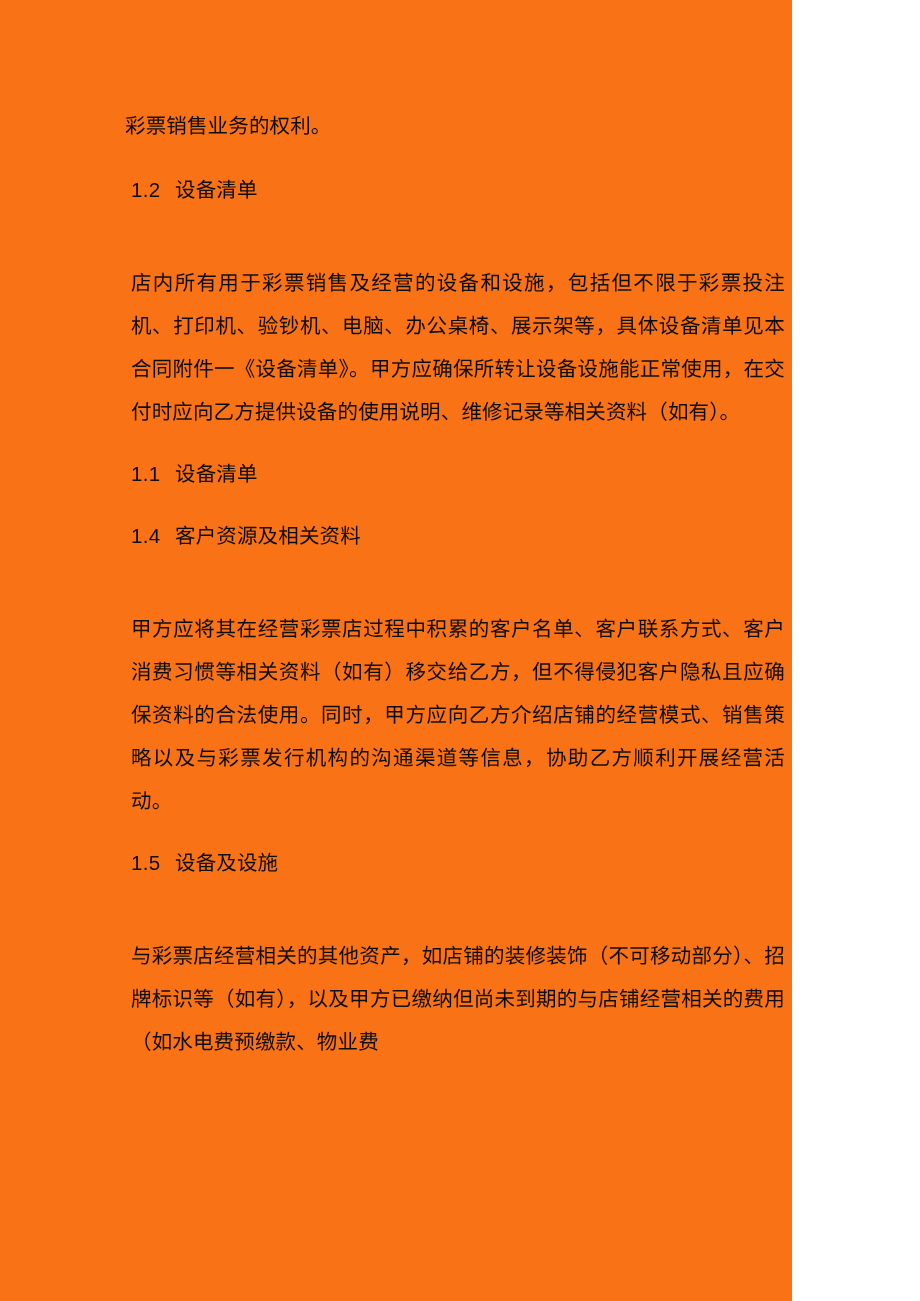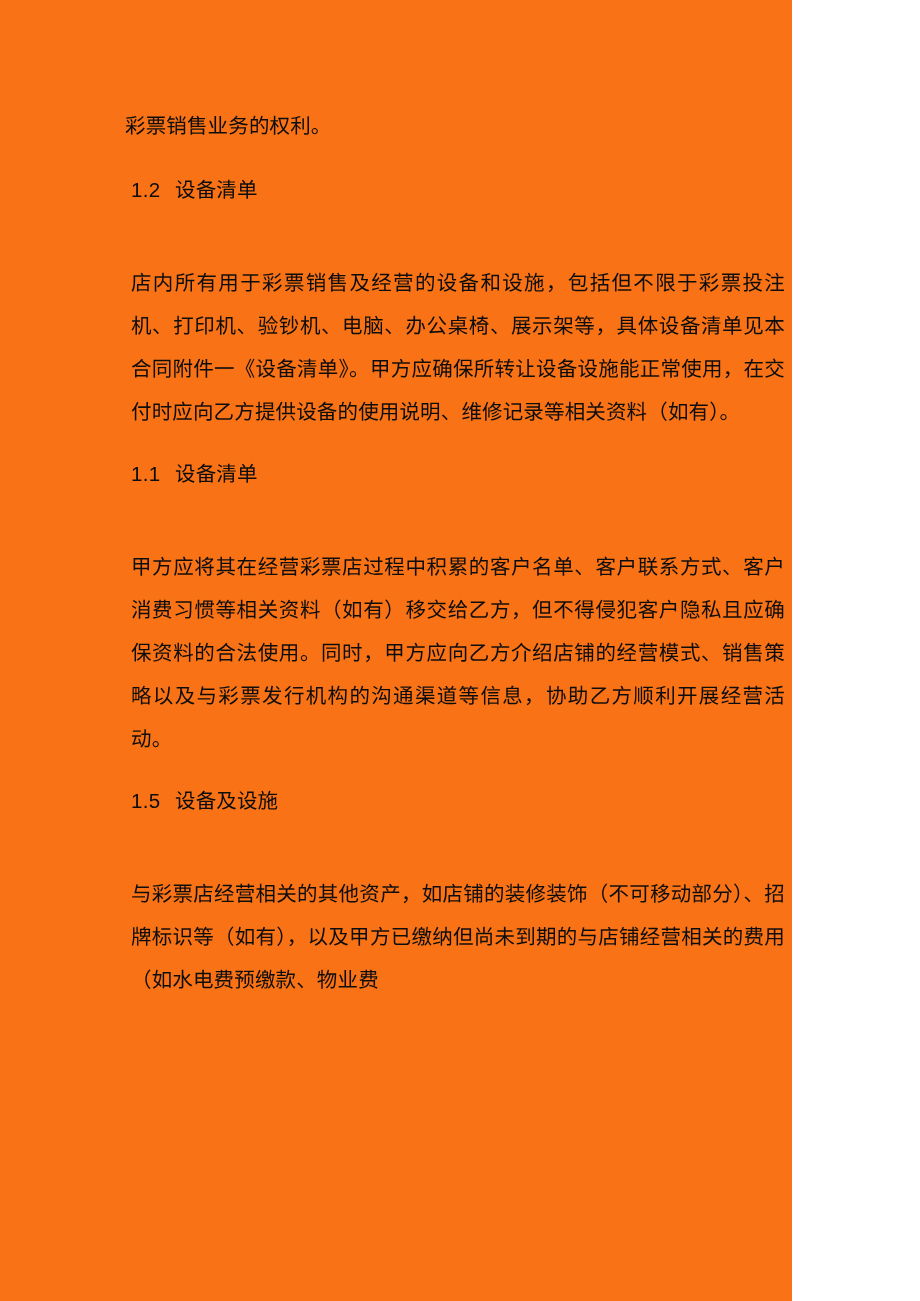--- a/index.html
+++ b/index.html
@@ -84,20 +84,23 @@
       <span class="num">1.2</span><span class="txt">设备清单</span>
     </div>
 
     <p class="para gap-p">店内所有用于彩票销售及经营的设备和设施，包括但不限于彩票投注机、打印机、验钞机、电脑、办公桌椅、展示架等，具体设备清单见本合同附件一《设备清单》。甲方应确保所转让设备设施能正常使用，在交付时应向乙方提供设备的使用说明、维修记录等相关资料（如有）。</p>
 
     <div class="heading gap-ph">
       <span class="num">1.1</span><span class="txt">设备清单</span>
     </div>
 
 
+    <div class="heading gap-ph">
+      <span class="num">1.4</span><span class="txt">客户资源及相关资料</span>
+    </div>
 
     <p class="para gap-p">甲方应将其在经营彩票店过程中积累的客户名单、客户联系方式、客户消费习惯等相关资料（如有）移交给乙方，但不得侵犯客户隐私且应确保资料的合法使用。同时，甲方应向乙方介绍店铺的经营模式、销售策略以及与彩票发行机构的沟通渠道等信息，协助乙方顺利开展经营活动。</p>
 
     <div class="heading gap-ph">
       <span class="num">1.5</span><span class="txt">设备及设施</span>
     </div>
 
     <p class="para gap-p">与彩票店经营相关的其他资产，如店铺的装修装饰（不可移动部分）、招牌标识等（如有），以及甲方已缴纳但尚未到期的与店铺经营相关的费用（如水电费预缴款、物业费</p>
 
   </div>

